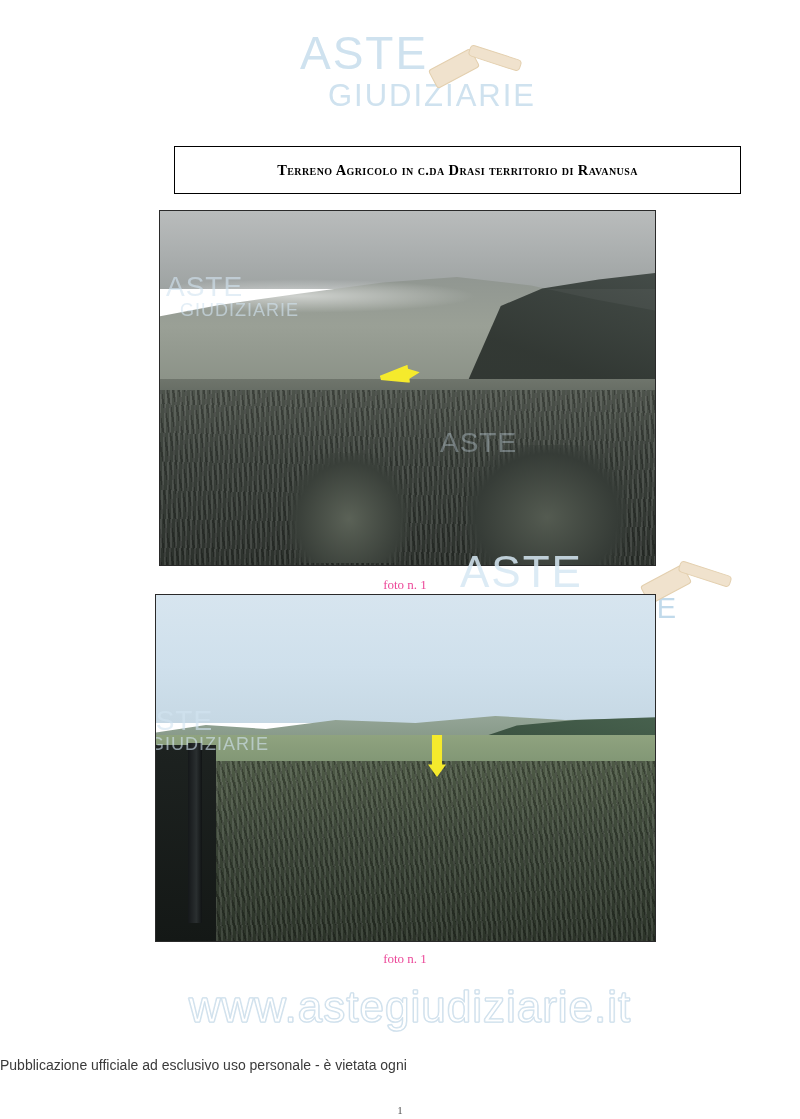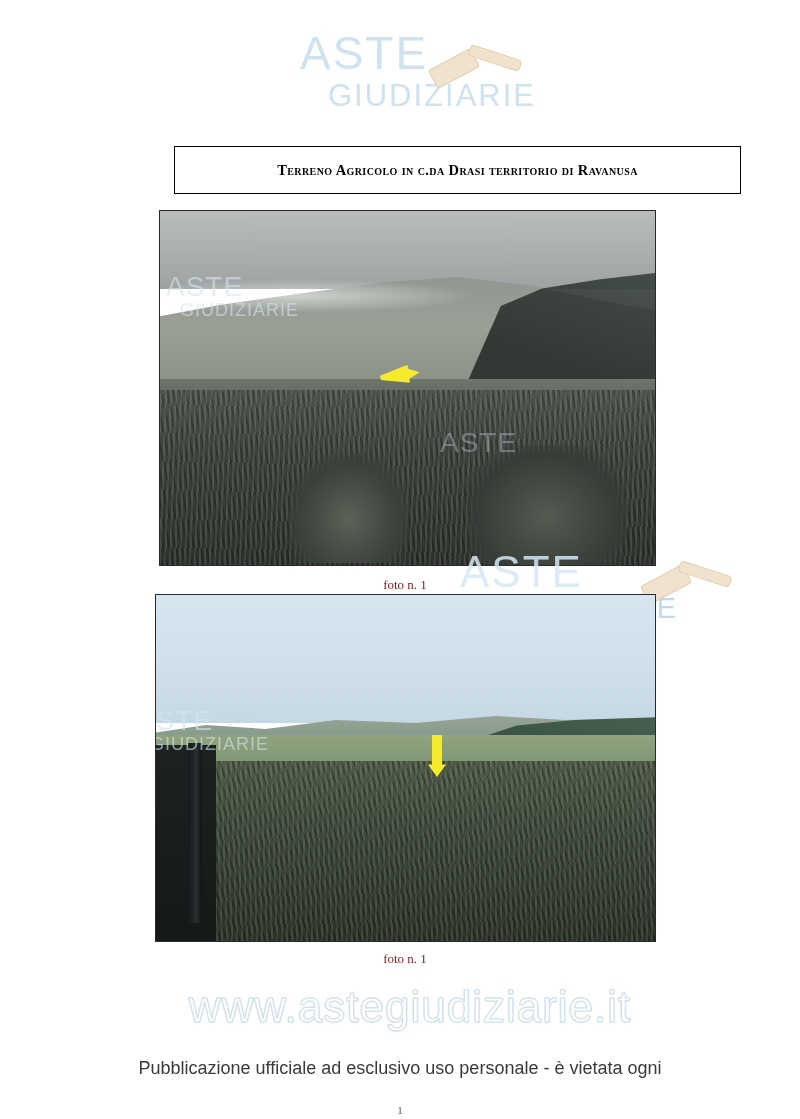--- a/index.html
+++ b/index.html
@@ -254,21 +254,21 @@
   }
   .wm-mid .g {
     font-size: 29px; letter-spacing: 2px; line-height: 1; margin-left: 22px; color: rgba(186,214,233,0.9);
   }
 
   
   .caption {
     position: absolute;
     font-family: "Liberation Serif", serif;
     font-size: 13px;
-    color: #7f1d1d;
+    color: #ec4899;
     text-align: center;
     width: 140px;
   }
   #cap1 { left: 335px; top: 577px; }
   #cap2 { left: 335px; top: 951px; }
 
   
   .wm-url {
     position: absolute;
     left: 150px;
@@ -283,23 +283,22 @@
     text-shadow: 0 1px 0 #dfeaf3, 0 -1px 0 #dfeaf3, 1px 0 0 #dfeaf3, -1px 0 0 #dfeaf3;
     pointer-events: none;
     user-select: none;
   }
 
   
   .footer {
     position: absolute;
     left: 0; right: 0;
     top: 1055px;
-    text-align: center;
-    font-family: "Liberation Sans", sans-serif;
-    font-size: 18px;
+    font-family: "Liberation Sans", sans-serif;
+    font-size: 14px;
     color: #3a3a3a;
     line-height: 1.5;
   }
   .footer div { display: block; }
   .page-num {
     position: absolute;
     left: 0; right: 0;
     top: 1104px;
     text-align: center;
     font-family: "Liberation Serif", serif;

